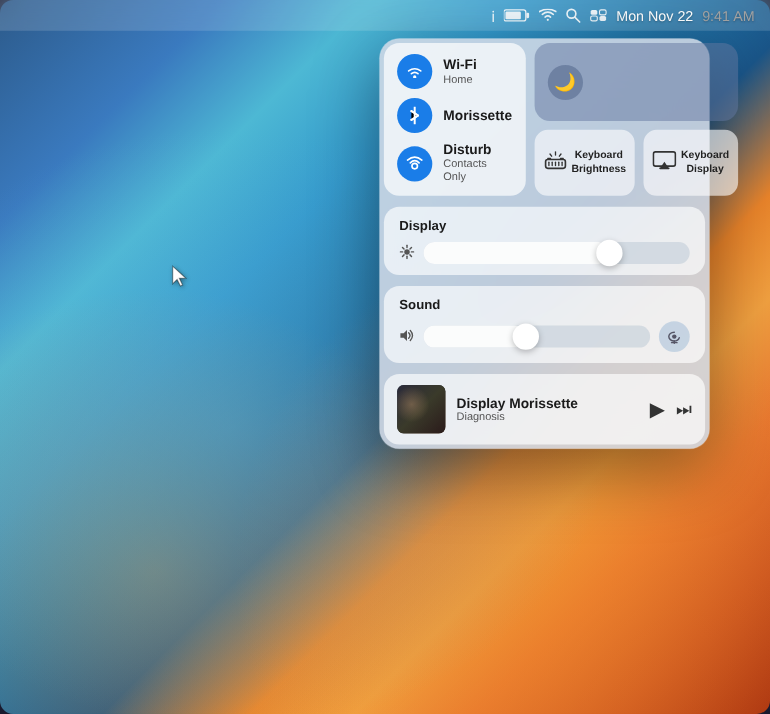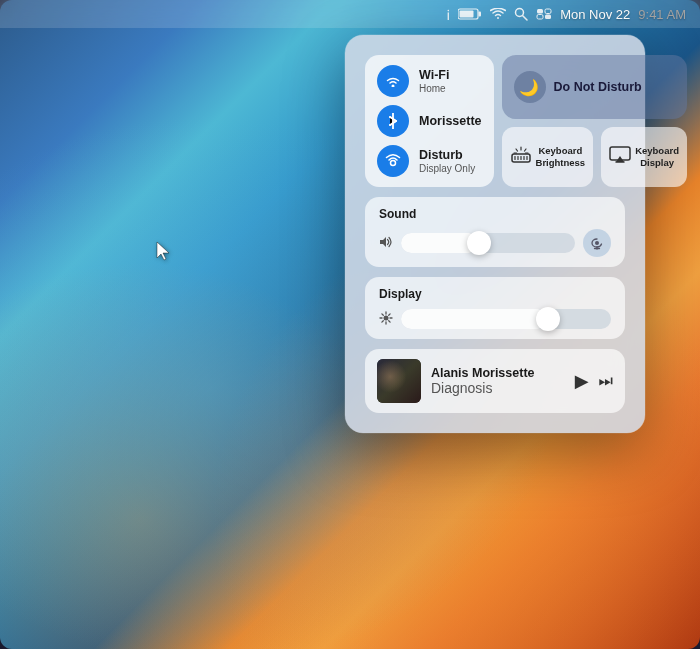--- a/index.html
+++ b/index.html
@@ -93,21 +93,21 @@
 
     
     .control-center {
       position: absolute;
       top: 35px;
       right: 55px;
       width: 300px;
       background: rgba(209, 218, 230, 0.88);
       backdrop-filter: blur(30px);
       border-radius: 18px;
-      padding: 20px;
+      padding: 4px;
       z-index: 200;
       box-shadow: 0 20px 60px rgba(0,0,0,0.4), 0 0 0 0.5px rgba(255,255,255,0.3);
       display: flex;
       flex-direction: column;
       gap: 10px;
     }
 
     
     .top-section {
       display: grid;
@@ -339,21 +339,21 @@
     .track-name {
       font-size: 12.5px;
       font-weight: 600;
       color: #1a1a1a;
       white-space: nowrap;
       overflow: hidden;
       text-overflow: ellipsis;
     }
 
     .track-artist {
-      font-size: 14px;
+      font-size: 10px;
       color: #555;
     }
 
     .playback-controls {
       display: flex;
       align-items: center;
       gap: 10px;
       flex-shrink: 0;
     }
 
@@ -461,29 +461,28 @@
       <div class="connectivity-item">
         <div class="conn-icon">
           <svg width="16" height="16" viewBox="0 0 16 16">
             <circle cx="8" cy="10" r="2.5" fill="none" stroke="white" stroke-width="1.5"></circle>
             <path d="M4 7 Q8 3 12 7" stroke="white" stroke-width="1.5" fill="none" stroke-linecap="round"></path>
             <path d="M1.5 4.5 Q8 -1 14.5 4.5" stroke="white" stroke-width="1.5" fill="none" stroke-linecap="round"></path>
           </svg>
         </div>
         <div class="conn-text">
           <span class="conn-title">Disturb</span>
-          <span class="conn-subtitle">Display Only</span>
+          <span class="conn-subtitle">Contacts Only</span>
         </div>
       </div>
     </div>
 
     <div class="right-panels">
       <div class="do-not-disturb">
         <div class="dnd-icon">🌙</div>
-        <span class="dnd-text">Do Not Disturb</span>
       </div>
 
       <div class="small-panels">
         <div class="small-panel">
           <div class="small-panel-icon">
             <svg width="22" height="18" viewBox="0 0 22 18">
               <rect x="2" y="8" width="18" height="8" rx="2" fill="none" stroke="#333" stroke-width="1.5"></rect>
               <line x1="5" y1="10.5" x2="5" y2="13.5" stroke="#333" stroke-width="1.2" stroke-linecap="round"></line>
               <line x1="8" y1="10.5" x2="8" y2="13.5" stroke="#333" stroke-width="1.2" stroke-linecap="round"></line>
               <line x1="11" y1="10.5" x2="11" y2="13.5" stroke="#333" stroke-width="1.2" stroke-linecap="round"></line>
@@ -503,45 +502,20 @@
         <div class="small-panel">
           <div class="small-panel-icon">
             <svg width="22" height="18" viewBox="0 0 22 18">
               <rect x="1" y="1" width="20" height="13" rx="2" fill="none" stroke="#333" stroke-width="1.5"></rect>
               <polygon points="11,10 7,16 15,16" fill="#333"></polygon>
               <line x1="7" y1="16" x2="15" y2="16" stroke="#333" stroke-width="1.5" stroke-linecap="round"></line>
             </svg>
           </div>
           <span class="small-panel-label">Keyboard Display</span>
         </div>
-      </div>
-    </div>
-  </div>
-
-  <div class="slider-section">
-    <div class="slider-label">Sound</div>
-    <div class="sound-row">
-      <span class="slider-icon">
-        <svg width="14" height="12" viewBox="0 0 14 12">
-          <polygon points="1,4 4,4 7,1 7,11 4,8 1,8" fill="#555"></polygon>
-          <path d="M8.5 3.5 Q11 6 8.5 8.5" stroke="#555" stroke-width="1.2" fill="none" stroke-linecap="round"></path>
-          <path d="M10 1.5 Q14 6 10 10.5" stroke="#555" stroke-width="1.2" fill="none" stroke-linecap="round"></path>
-        </svg>
-      </span>
-      <div class="slider-track">
-        <div class="slider-fill" style="width: 45%;"></div>
-        <div class="slider-thumb" style="left: calc(45% - 12px);"></div>
-      </div>
-      <div class="sound-output-icon">
-        <svg width="14" height="14" viewBox="0 0 14 14">
-          <path d="M7 3 C4 3 2 5 2 7 C2 9 4 11 7 11 C9 11 11 9.5 11.5 8" stroke="#556" stroke-width="1.3" fill="none" stroke-linecap="round"></path>
-          <circle cx="7" cy="7" r="2" fill="#556"></circle>
-          <line x1="7" y1="11" x2="7" y2="13" stroke="#556" stroke-width="1.3" stroke-linecap="round"></line>
-          <line x1="4.5" y1="12.5" x2="9.5" y2="12.5" stroke="#556" stroke-width="1.3" stroke-linecap="round"></line>
-        </svg>
       </div>
     </div>
   </div>
 
   <div class="slider-section">
     <div class="slider-label">Display</div>
     <div class="slider-row">
       <span class="slider-icon">
         <svg width="14" height="14" viewBox="0 0 14 14">
           <circle cx="7" cy="7" r="2.5" fill="#555"></circle>
@@ -555,26 +529,51 @@
           <line x1="4.3" y1="9.7" x2="2.9" y2="11.1" stroke="#555" stroke-width="1.3" stroke-linecap="round"></line>
         </svg>
       </span>
       <div class="slider-track">
         <div class="slider-fill" style="width: 70%;"></div>
         <div class="slider-thumb" style="left: calc(70% - 12px);"></div>
       </div>
     </div>
   </div>
 
+  <div class="slider-section">
+    <div class="slider-label">Sound</div>
+    <div class="sound-row">
+      <span class="slider-icon">
+        <svg width="14" height="12" viewBox="0 0 14 12">
+          <polygon points="1,4 4,4 7,1 7,11 4,8 1,8" fill="#555"></polygon>
+          <path d="M8.5 3.5 Q11 6 8.5 8.5" stroke="#555" stroke-width="1.2" fill="none" stroke-linecap="round"></path>
+          <path d="M10 1.5 Q14 6 10 10.5" stroke="#555" stroke-width="1.2" fill="none" stroke-linecap="round"></path>
+        </svg>
+      </span>
+      <div class="slider-track">
+        <div class="slider-fill" style="width: 45%;"></div>
+        <div class="slider-thumb" style="left: calc(45% - 12px);"></div>
+      </div>
+      <div class="sound-output-icon">
+        <svg width="14" height="14" viewBox="0 0 14 14">
+          <path d="M7 3 C4 3 2 5 2 7 C2 9 4 11 7 11 C9 11 11 9.5 11.5 8" stroke="#556" stroke-width="1.3" fill="none" stroke-linecap="round"></path>
+          <circle cx="7" cy="7" r="2" fill="#556"></circle>
+          <line x1="7" y1="11" x2="7" y2="13" stroke="#556" stroke-width="1.3" stroke-linecap="round"></line>
+          <line x1="4.5" y1="12.5" x2="9.5" y2="12.5" stroke="#556" stroke-width="1.3" stroke-linecap="round"></line>
+        </svg>
+      </div>
+    </div>
+  </div>
+
   <div class="now-playing">
     <div class="album-art">
       <div class="album-art-inner"></div>
     </div>
     <div class="track-info">
-      <div class="track-name">Alanis Morissette</div>
+      <div class="track-name">Display Morissette</div>
       <div class="track-artist">Diagnosis</div>
     </div>
     <div class="playback-controls">
       <span class="play-btn">▶</span>
       <span class="skip-btn">⏭</span>
     </div>
   </div>
 
 </div>
 

